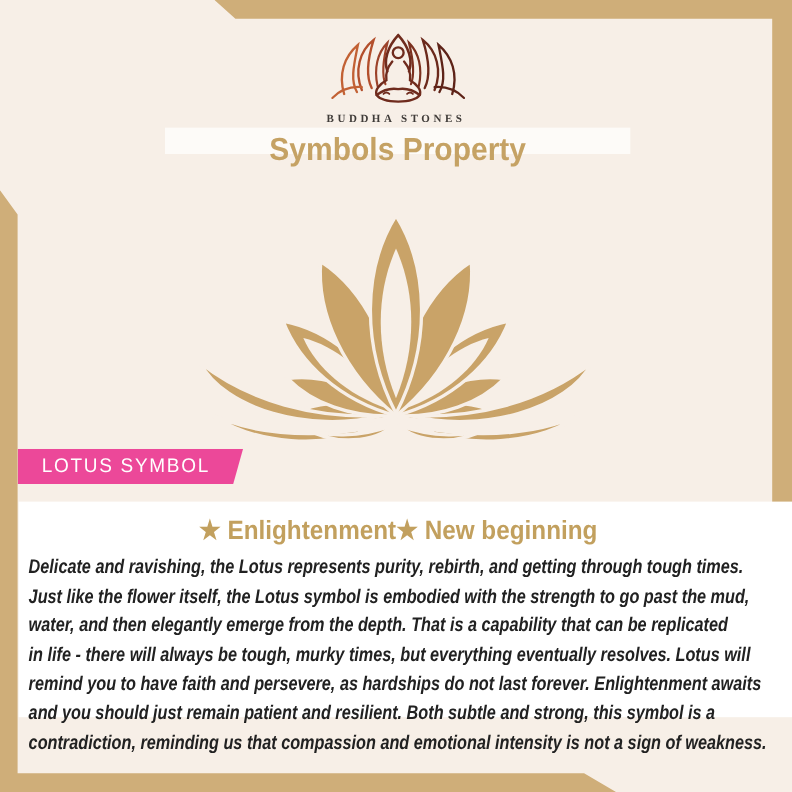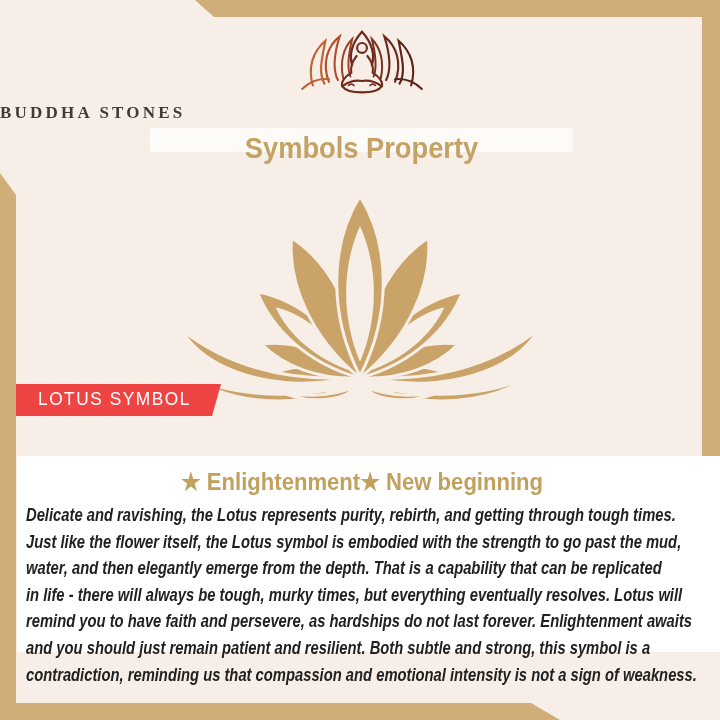--- a/index.html
+++ b/index.html
@@ -22,41 +22,41 @@
     left:0;top:0;width:720px;height:720px;background:transparent;pointer-events:none;
   }
   #accent-bottom-left:before{
     content:"";position:absolute;left:0;top:0;width:720px;height:720px;
     background:#cfae79;
     clip-path:polygon(0 173px,16px 195px,16px 703px,531px 703px,560px 720px,0 720px);
   }
   
   #logo{position:absolute;left:295px;top:26px;width:134px;height:76px;}
   #brand-name{
-    position:absolute;left:0;top:103px;width:720px;text-align:left;
-    font-family:"Liberation Serif",serif;font-size:17px;font-weight:600;
+    position:absolute;left:0;top:103px;width:720px;text-align:center;
+    font-family:"Liberation Serif",serif;font-size:10px;font-weight:600;
     letter-spacing:3.2px;color:#3f3b38;
   }
   
   #title-band{
-    position:absolute;left:150px;top:128px;width:423px;height:24px;
+    position:absolute;left:150px;top:116px;width:423px;height:24px;
     background:#fdfbf8;
   }
   #page-title{
     position:absolute;left:0;top:4px;width:423px;text-align:center;
     font-size:29px;font-weight:700;color:#c5a264;
     transform:scaleX(0.94);transform-origin:center;
     white-space:nowrap;
   }
   
   #lotus-art{position:absolute;left:170px;top:182px;width:380px;height:230px;}
   
   #section-banner{
-    position:absolute;left:16px;top:384px;width:205px;height:32px;
-    background:#ef4444;
+    position:absolute;left:16px;top:408px;width:205px;height:32px;
+    background:#ec4899;
     clip-path:polygon(0 0,100% 0,calc(100% - 9px) 100%,0 100%);
     z-index:5;
   }
   #section-label{
     position:absolute;left:22px;top:5px;
     font-size:18px;font-weight:400;color:#ffffff;letter-spacing:1.6px;
     transform:scaleX(0.96);transform-origin:left center;white-space:nowrap;
   }
   
   #content-panel{

